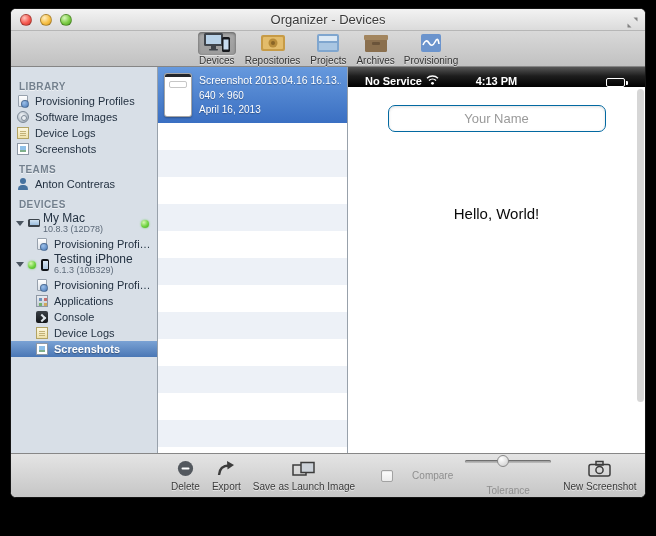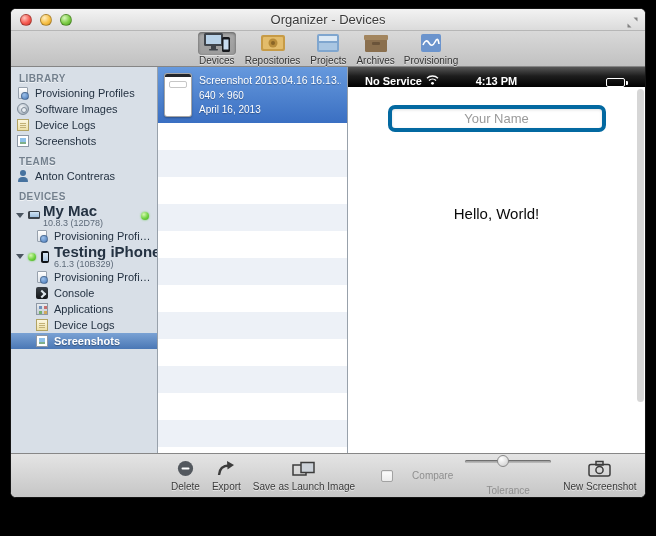--- a/index.html
+++ b/index.html
@@ -24,30 +24,30 @@
   .toolbar{height:36px;flex:none;background:linear-gradient(#d9d9d9,#c1c1c1);border-bottom:1px solid #858585;
     display:flex;justify-content:center;align-items:flex-start;gap:9px;padding-top:1px;}
   .tb-btn{display:flex;flex-direction:column;align-items:center;font-size:10px;color:#333;text-shadow:0 1px 0 rgba(255,255,255,0.55);cursor:default;}
   .tb-ic{width:38px;height:23px;border-radius:4px;display:flex;align-items:center;justify-content:center;}
   .tb-btn.sel .tb-ic{background:rgba(0,0,0,0.22);box-shadow:inset 0 1px 3px rgba(0,0,0,0.45),0 1px 0 rgba(255,255,255,0.45);}
 
   
   .main{flex:1;display:flex;min-height:0;}
 
   
-  .sidebar{width:147px;flex:none;background:#d8dfe7;border-right:1px solid #98a1ab;padding-top:4px;font-size:11px;color:#243242;overflow:hidden;}
+  .sidebar{width:147px;flex:none;background:#d8dfe7;border-right:1px solid #98a1ab;padding-top:12px;font-size:11px;color:#243242;overflow:hidden;}
   .sec-h{font-size:10px;font-weight:bold;color:#73808e;letter-spacing:0.4px;padding:2px 8px 1px;margin-top:5px;text-shadow:0 1px 0 rgba(255,255,255,0.6);}
   .sec-h:first-child{margin-top:0;}
   .s-item{display:flex;align-items:center;gap:6px;padding:0 6px;height:16px;white-space:nowrap;}
   .s-item .lbl{overflow:hidden;text-overflow:ellipsis;}
   .s-item.child{padding-left:25px;}
   .s-item.sel{background:linear-gradient(#7aa2d4,#4a77b5);color:#fff;font-weight:bold;text-shadow:0 1px 1px rgba(0,0,0,0.35);}
   .dev{display:flex;align-items:center;gap:3px;padding:1px 4px 1px 5px;height:25px;}
   .dev-text{display:flex;flex-direction:column;line-height:1.08;min-width:0;}
-  .dev-name{font-weight:bold;font-size:15px;white-space:nowrap;}
+  .dev-name{font-weight:normal;font-size:12px;white-space:nowrap;}
   .dev-ver{font-size:9px;color:#5d6a79;white-space:nowrap;}
   .tri{width:0;height:0;border-left:4px solid transparent;border-right:4px solid transparent;border-top:5px solid #4a5560;flex:none;margin-right:1px;}
   .gdot{width:8px;height:8px;border-radius:50%;flex:none;background:radial-gradient(circle at 35% 30%,#d6f8b0,#6ed23f 55%,#44a61d);box-shadow:0 0 2px rgba(90,200,60,0.9);}
   .mac-dot{margin-left:auto;margin-right:4px;}
 
   .ic{width:12px;height:12px;flex:none;position:relative;display:inline-block;}
   .ic-prov{width:10px;margin:0 1px;background:linear-gradient(#fff,#dde3ea);border:1px solid #97a1ad;border-radius:1px;}
   .ic-prov::after{content:"";position:absolute;right:-2px;bottom:-2px;width:6px;height:6px;border-radius:50%;background:radial-gradient(circle at 35% 30%,#9cc0ea,#4a7ab8);border:1px solid rgba(0,0,0,0.25);}
   .ic-disc{border-radius:50%;background:radial-gradient(circle at 40% 35%,#f3f6f9,#aeb9c4 70%,#8795a3);border:1px solid #7e8a97;}
   .ic-disc::after{content:"";position:absolute;left:3px;top:3px;width:4px;height:4px;border-radius:50%;background:#e8edf2;border:1px solid #7e8a97;}
@@ -80,21 +80,21 @@
   
   .preview{flex:1;background:#fff;position:relative;min-width:0;}
   .sbar{height:20px;background:linear-gradient(#565656,#1e1e1e 45%,#000);display:flex;align-items:flex-end;color:#fff;font-size:11px;font-weight:bold;padding:0 17px;position:relative;}
   .carrier{display:flex;align-items:center;gap:4px;z-index:2;}
   .time{position:absolute;left:0;right:0;text-align:center;}
   .battery{margin-left:auto;display:flex;align-items:center;gap:1px;z-index:2;}
   .batt-body{width:19px;height:9px;border:1px solid #fff;border-radius:2px;padding:1px;}
   .batt-fill{height:100%;width:85%;background:#fff;border-radius:1px;}
   .batt-tip{width:2px;height:4px;background:#fff;border-radius:0 1px 1px 0;}
   .shot-body{position:absolute;top:20px;left:0;right:0;bottom:0;background:#fff;}
-  .namefield{position:absolute;top:18px;left:50%;transform:translateX(-50%);width:218px;height:27px;border:4px solid #0369a1;border-radius:7px;
+  .namefield{position:absolute;top:18px;left:50%;transform:translateX(-50%);width:218px;height:27px;border:1px solid #0369a1;border-radius:7px;
     display:flex;align-items:center;justify-content:center;color:#9a9a9a;font-size:13px;box-shadow:inset 0 1px 3px rgba(0,0,0,0.12);background:#fff;}
   .greeting{position:absolute;top:118px;left:0;right:0;text-align:center;font-size:15px;color:#0a0a0a;}
   .hello-btn{position:absolute;top:315px;left:50%;transform:translateX(-50%);padding:5px 13px;border:1px solid #979797;border-radius:7px;
     font-size:14px;font-weight:bold;color:#2e5bb8;background:linear-gradient(#ffffff,#f0f0f0);box-shadow:0 1px 1px rgba(0,0,0,0.15);}
   .vscroll{position:absolute;right:1px;top:22px;bottom:4px;width:7px;}
   .vthumb{width:7px;height:87%;background:rgba(0,0,0,0.16);border-radius:4px;}
 
   
   .bbar{height:44px;flex:none;background:linear-gradient(#e4e4e4,#c6c6c6);border-top:1px solid #878787;
     display:flex;align-items:center;padding-left:160px;font-size:10px;color:#3a3a3a;}
@@ -243,26 +243,26 @@
         <span class="dev-text">
           <span class="dev-name">Testing iPhone</span>
           <span class="dev-ver">6.1.3 (10B329)</span>
         </span>
       </div>
       <div class="s-item child">
         <span class="ic ic-prov"></span>
         <span class="lbl">Provisioning Profiles</span>
       </div>
       <div class="s-item child">
+        <span class="ic ic-apps"></span>
+        <span class="lbl">Applications</span>
+      </div>
+      <div class="s-item child">
         <span class="ic ic-console"></span>
         <span class="lbl">Console</span>
-      </div>
-      <div class="s-item child">
-        <span class="ic ic-apps"></span>
-        <span class="lbl">Applications</span>
       </div>
       <div class="s-item child">
         <span class="ic ic-log"></span>
         <span class="lbl">Device Logs</span>
       </div>
       <div class="s-item child sel">
         <span class="ic ic-photo"></span>
         <span class="lbl">Screenshots</span>
       </div>
     </div>

